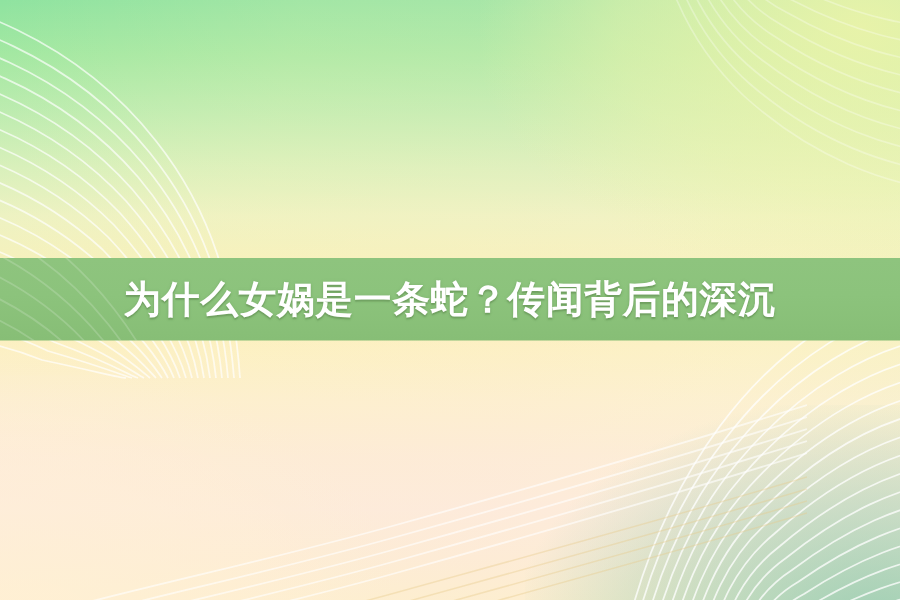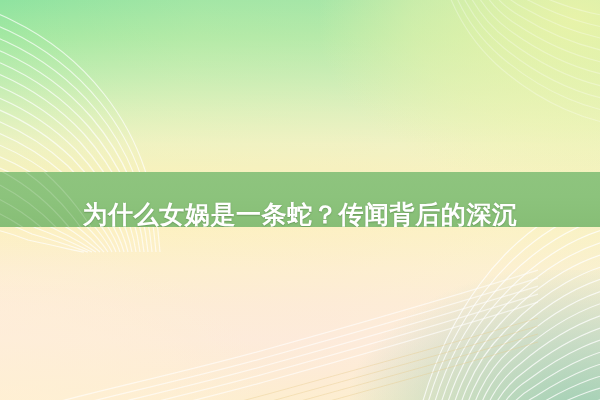--- a/index.html
+++ b/index.html
@@ -142,21 +142,21 @@
     right: 0;
     top: 172px;
     height: 55px;
     background: linear-gradient(
       180deg,
       #8ec47e 0%,
       #8cc37c 45%,
       #87be76 100%
     );
     display: flex;
-    align-items: flex-end;
+    align-items: center;
     justify-content: center;
     overflow: hidden;
   }
   .title-band-deco {
     position: absolute;
     top: -68px;
     left: -112px;
     width: 300px;
     height: 230px;
     opacity: 0.5;

